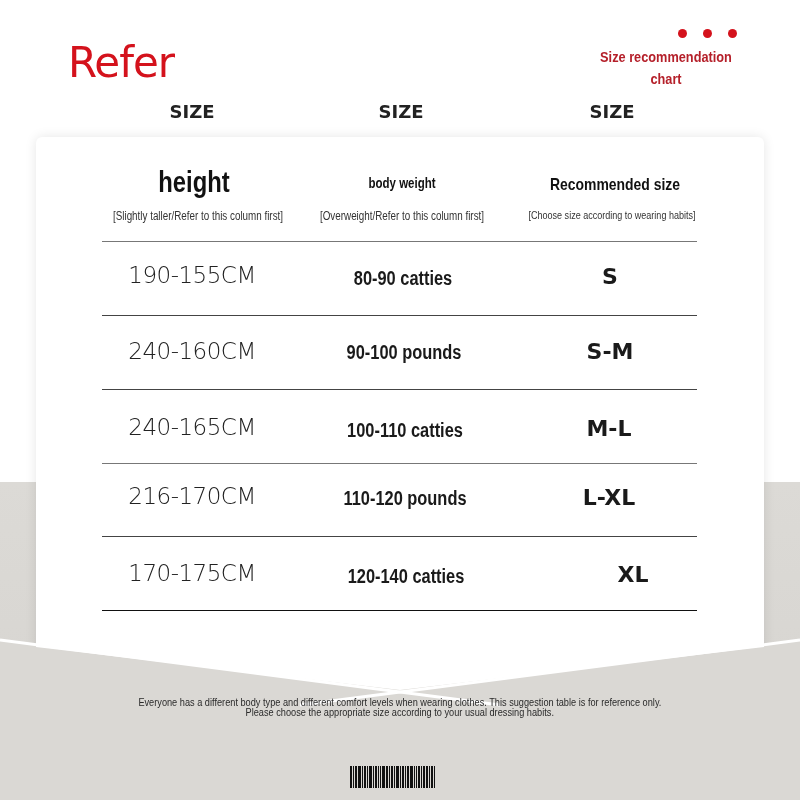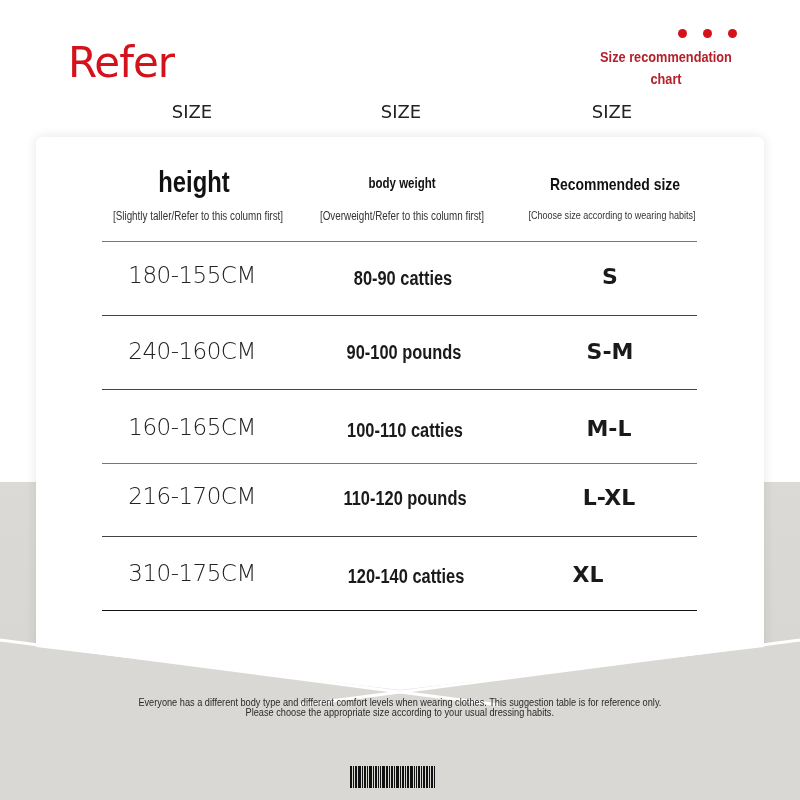--- a/index.html
+++ b/index.html
@@ -34,21 +34,21 @@
     }
     .dot { width: 9px; height: 9px; border-radius: 50%; background: #d4121c; }
     .rec-title {
       position: absolute; left: 586px; top: 46px; width: 160px;
       text-align: center; font-family: "Liberation Sans", sans-serif;
       font-size: 15px; font-weight: 700; line-height: 22px; color: #b5202a;
       transform: scaleX(0.85); transform-origin: center;
     }
     .top-labels .lbl {
       position: absolute; top: 101px; font-size: 18px; color: #222;
-      font-family: "DejaVu Sans", sans-serif; font-weight: 400;
+      font-family: "DejaVu Sans", sans-serif; font-weight: 700;
       transform: translateX(-50%);
     }
     .col-head {
       position: absolute; text-align: center; transform: translateX(-50%);
       white-space: nowrap;
     }
     .h-main-big { font-size: 29px; font-weight: 700; top: 166px; color:#111; transform: translateX(-50%) scaleX(0.82); }
     .h-main-sm { font-size: 14px; font-weight: 700; top: 175px; color:#111; transform: translateX(-50%) scaleX(0.82); }
     .h-main-md { font-size: 17px; font-weight: 700; top: 175px; color:#111; transform: translateX(-50%) scaleX(0.82); }
     .h-sub { font-size: 12px; top: 209px; color: #333; transform: translateX(-50%) scaleX(0.82); }
@@ -121,43 +121,43 @@
 <div class="col-head h-sub" style="left:612px; font-size:11px;">[Choose size according to wearing habits]</div>
 
 <div class="row-line" style="top:241px; background:#777;"></div>
 <div class="row-line" style="top:315px"></div>
 <div class="row-line" style="top:389px"></div>
 <div class="row-line" style="top:463px; background:#777;"></div>
 <div class="row-line" style="top:536px"></div>
 <div class="row-line" style="top:610px; background:#111;"></div>
 
 <div>
-  <span class="cell c-height" style="left:192px; top:262px">180-155CM</span>
+  <span class="cell c-height" style="left:192px; top:262px">190-155CM</span>
   <span class="cell c-weight" style="left:403px; top:267px">80-90 catties</span>
   <span class="cell c-size" style="left:610px; top:264px">S</span>
 </div>
 <div>
   <span class="cell c-height" style="left:192px; top:338px">240-160CM</span>
   <span class="cell c-weight" style="left:404px; top:341px">90-100 pounds</span>
   <span class="cell c-size" style="left:610px; top:339px">S-M</span>
 </div>
 <div>
-  <span class="cell c-height" style="left:192px; top:414px">160-165CM</span>
+  <span class="cell c-height" style="left:192px; top:414px">240-165CM</span>
   <span class="cell c-weight" style="left:405px; top:419px">100-110 catties</span>
   <span class="cell c-size" style="left:609px; top:416px">M-L</span>
 </div>
 <div>
   <span class="cell c-height" style="left:192px; top:483px">216-170CM</span>
   <span class="cell c-weight" style="left:405px; top:487px">110-120 pounds</span>
   <span class="cell c-size" style="left:609px; top:485px">L-XL</span>
 </div>
 <div>
-  <span class="cell c-height" style="left:192px; top:560px">310-175CM</span>
+  <span class="cell c-height" style="left:192px; top:560px">170-175CM</span>
   <span class="cell c-weight" style="left:406px; top:565px">120-140 catties</span>
-  <span class="cell c-size" style="left:588px; top:562px">XL</span>
+  <span class="cell c-size" style="left:633px; top:562px">XL</span>
 </div>
 
 <div class="footer-text" style="top:696px">
   <span>Everyone has a different body type and different comfort levels when wearing clothes. This suggestion table is for reference only.</span>
 </div>
 <div class="footer-text" style="top:706px">
   <span>Please choose the appropriate size according to your usual dressing habits.</span>
 </div>
 
 <div class="barcode">

